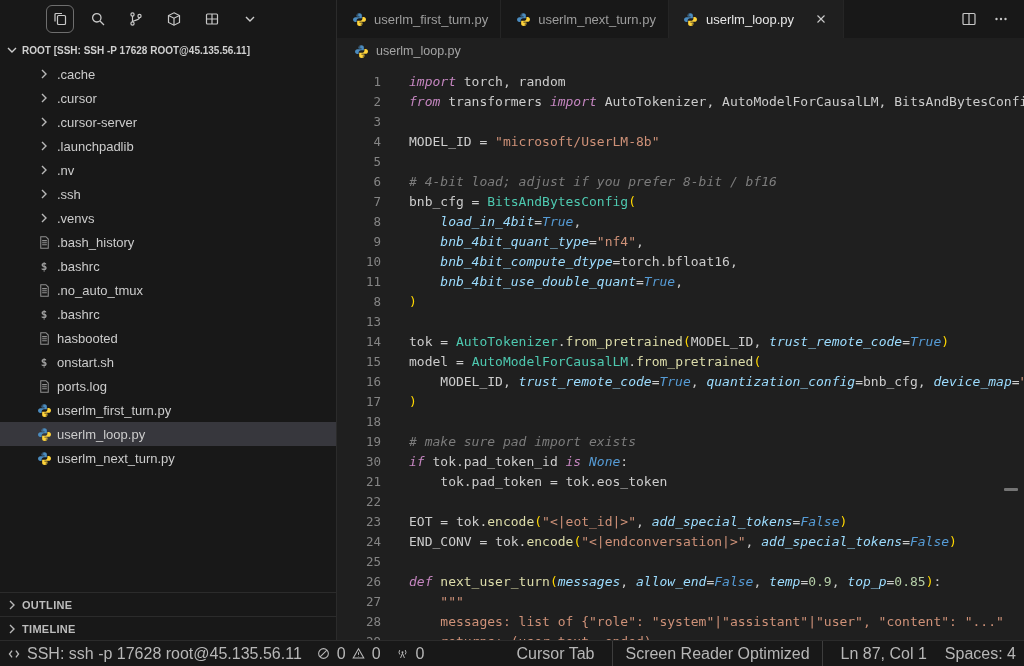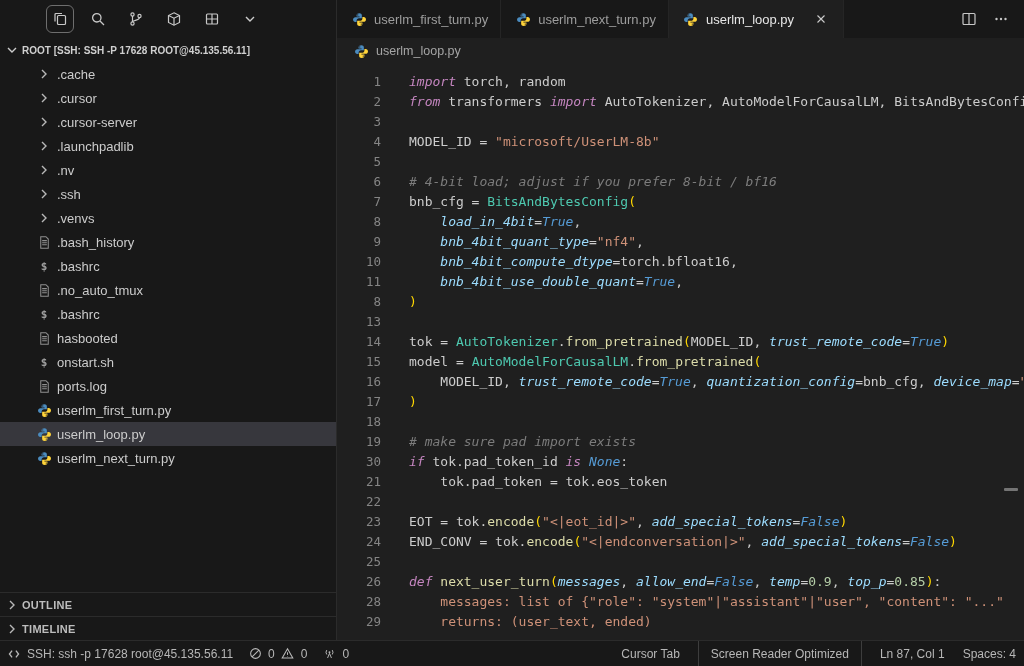--- a/index.html
+++ b/index.html
@@ -54,21 +54,21 @@
   .tk-str{color:var(--c-string,#CE9178)}
   .tk-num{color:var(--c-number,#B5CEA8)}
   .tk-const{color:var(--c-constant,#569CD6);font-style:italic}
   .tk-par{color:var(--c-parameter,#9CDCFE);font-style:italic}
   .tk-cm{color:var(--c-comment,#7C7C7C);font-style:italic}
   .tk-b1{color:var(--c-bracket,#FFD700)}
   .overview-dash{position:absolute;right:6px;top:424px;width:14px;height:3px;background:#747474;border-radius:1px}
 
   
   .statusbar{height:26px;background:#181818;border-top:1px solid #2b2b2b;display:flex;
-             align-items:center;padding:0 8px 0 6px;font-size:12px;color:#b7b7b7;flex:none}
+             align-items:center;padding:0 8px 0 6px;font-size:16px;color:#b7b7b7;flex:none}
   .sb-left{display:flex;align-items:center;gap:14px;height:100%}
   .sb-right{margin-left:auto;display:flex;align-items:flex-start;gap:18px;height:100%}
   .sb-item{display:flex;align-items:center;gap:5px;height:100%;cursor:pointer;white-space:nowrap}
   .sb-item.boxed{border-left:1px solid #3d3d3d;border-right:1px solid #3d3d3d;padding:0 12px}
   svg{display:block}
 </style>
 </head>
 <body>
 
 <div class="app">
@@ -363,20 +363,21 @@
             <div class="line"><span class="lnum">17</span><span class="lcode"><span class="tk-b1">)</span></span></div>
             <div class="line"><span class="lnum">18</span><span class="lcode"></span></div>
             <div class="line"><span class="lnum">19</span><span class="lcode"><span class="tk-cm"># make sure pad import exists</span></span></div>
             <div class="line"><span class="lnum">30</span><span class="lcode"><span class="tk-kw">if</span><span class="tk-txt"> tok.pad_token_id </span><span class="tk-kw">is</span><span class="tk-txt"> </span><span class="tk-const">None</span><span class="tk-txt">:</span></span></div>
             <div class="line"><span class="lnum">21</span><span class="lcode"><span class="tk-txt">    tok.pad_token = tok.eos_token</span></span></div>
             <div class="line"><span class="lnum">22</span><span class="lcode"></span></div>
             <div class="line"><span class="lnum">23</span><span class="lcode"><span class="tk-txt">EOT = tok.</span><span class="tk-fn">encode</span><span class="tk-b1">(</span><span class="tk-str">"&lt;|eot_id|&gt;"</span><span class="tk-txt">, </span><span class="tk-par">add_special_tokens</span><span class="tk-txt">=</span><span class="tk-const">False</span><span class="tk-b1">)</span></span></div>
             <div class="line"><span class="lnum">24</span><span class="lcode"><span class="tk-txt">END_CONV = tok.</span><span class="tk-fn">encode</span><span class="tk-b1">(</span><span class="tk-str">"&lt;|endconversation|&gt;"</span><span class="tk-txt">, </span><span class="tk-par">add_special_tokens</span><span class="tk-txt">=</span><span class="tk-const">False</span><span class="tk-b1">)</span></span></div>
             <div class="line"><span class="lnum">25</span><span class="lcode"></span></div>
             <div class="line"><span class="lnum">26</span><span class="lcode"><span class="tk-kw">def</span><span class="tk-txt"> </span><span class="tk-fn">next_user_turn</span><span class="tk-b1">(</span><span class="tk-par">messages</span><span class="tk-txt">, </span><span class="tk-par">allow_end</span><span class="tk-txt">=</span><span class="tk-const">False</span><span class="tk-txt">, </span><span class="tk-par">temp</span><span class="tk-txt">=</span><span class="tk-num">0.9</span><span class="tk-txt">, </span><span class="tk-par">top_p</span><span class="tk-txt">=</span><span class="tk-num">0.85</span><span class="tk-b1">)</span><span class="tk-txt">:</span></span></div>
+            <div class="line"><span class="lnum">27</span><span class="lcode"><span class="tk-str">    """</span></span></div>
             <div class="line"><span class="lnum">28</span><span class="lcode"><span class="tk-str">    messages: list of {"role": "system"|"assistant"|"user", "content": "..."</span></span></div>
             <div class="line"><span class="lnum">29</span><span class="lcode"><span class="tk-str">    returns: (user_text, ended)</span></span></div>
           </div>
         <div class="overview-dash"></div>
       </div>
     </main>
   </div>
 
   <footer class="statusbar">
     <div class="sb-left">

